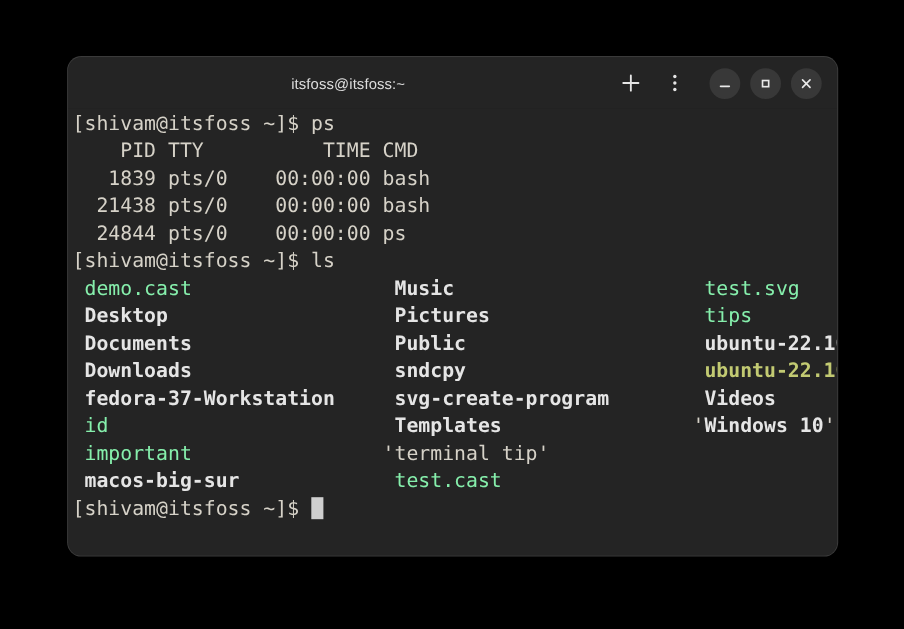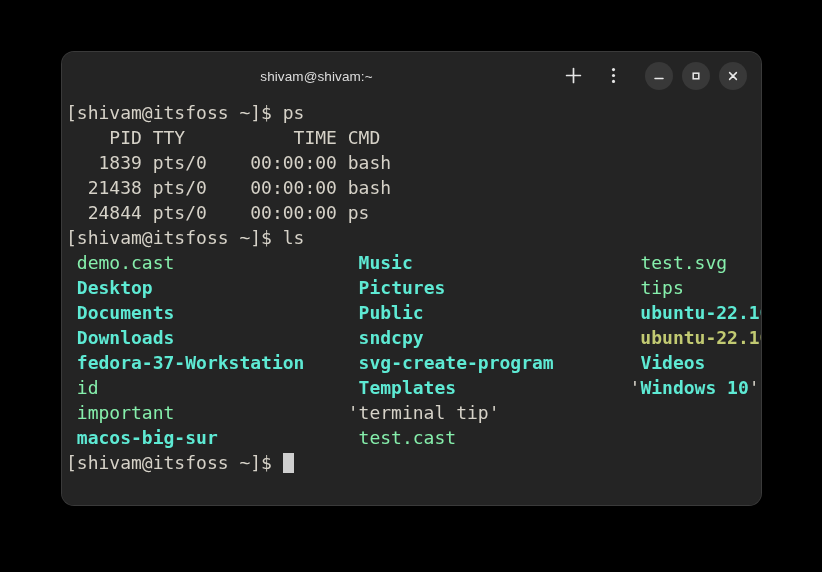--- a/index.html
+++ b/index.html
@@ -101,42 +101,42 @@
     font-size: 18px;
     line-height: 25px;
     white-space: pre;
     color: #d6d2c8;
     letter-spacing: 0px;
   }
   .row { height: 25px; white-space: pre; }
 
   
   .c-default { color: #d6d2c8; }
-  .c-dir     { color: #5eead4; font-weight: bold; }
+  .c-dir     { color: #e5e5e5; font-weight: bold; }
   .c-file    { color: #86efac; }
   .c-conf    { color: #c2ca72; font-weight: bold; }
   .c-quote   { color: #d6d2c8; }
 
   .cursor {
     display: inline-block;
     width: 10.9px;
     height: 20px;
     background: #cfcfcf;
     vertical-align: -4px;
   }
 </style>
 </head>
 <body>
 
 <div id="desktop">
 
   <div id="terminal-window">
 
     <div id="title-bar">
-      <div id="window-title">shivam@shivam:~</div>
+      <div id="window-title">itsfoss@itsfoss:~</div>
 
       <div id="titlebar-controls">
 
         <div class="tb-plain" id="new-tab-button">
           <svg width="19" height="19" viewBox="0 0 19 19" aria-hidden="true">
             <path d="M9.5 2.6 V16.4 M2.6 9.5 H16.4" stroke="currentColor" stroke-width="1.7" stroke-linecap="round"></path>
           </svg>
         </div>
 
         <div class="tb-plain" id="menu-button">

